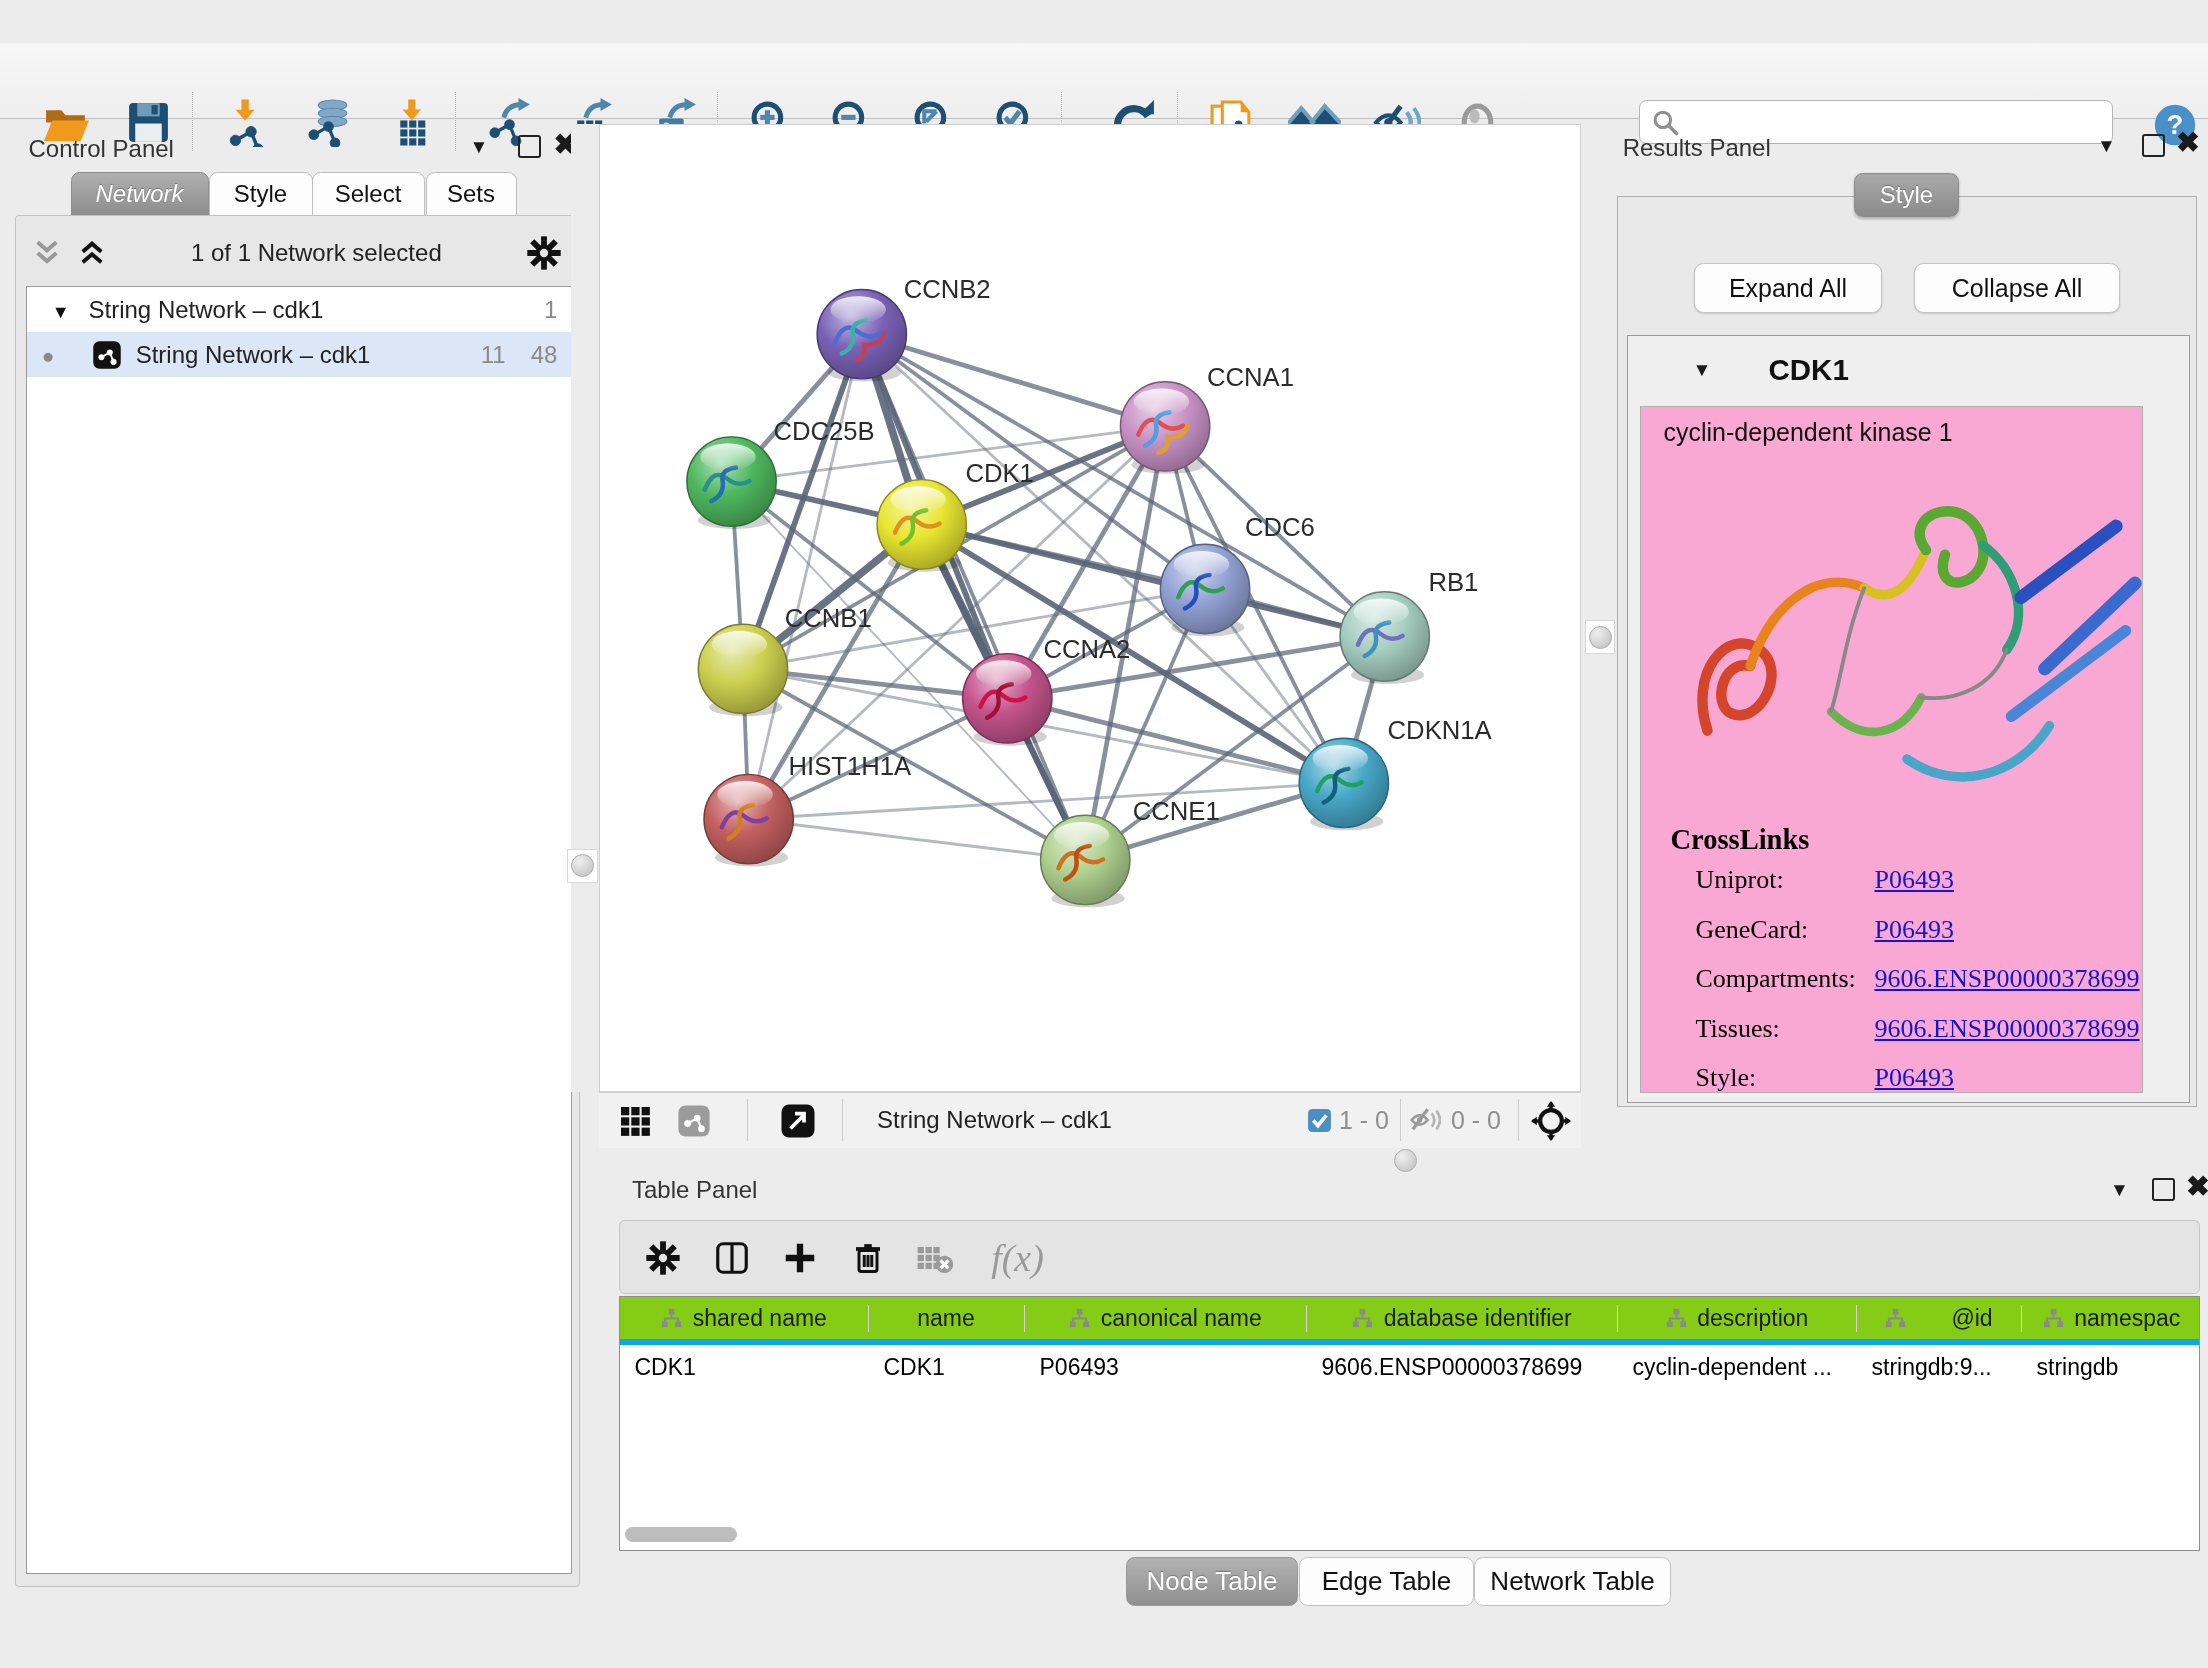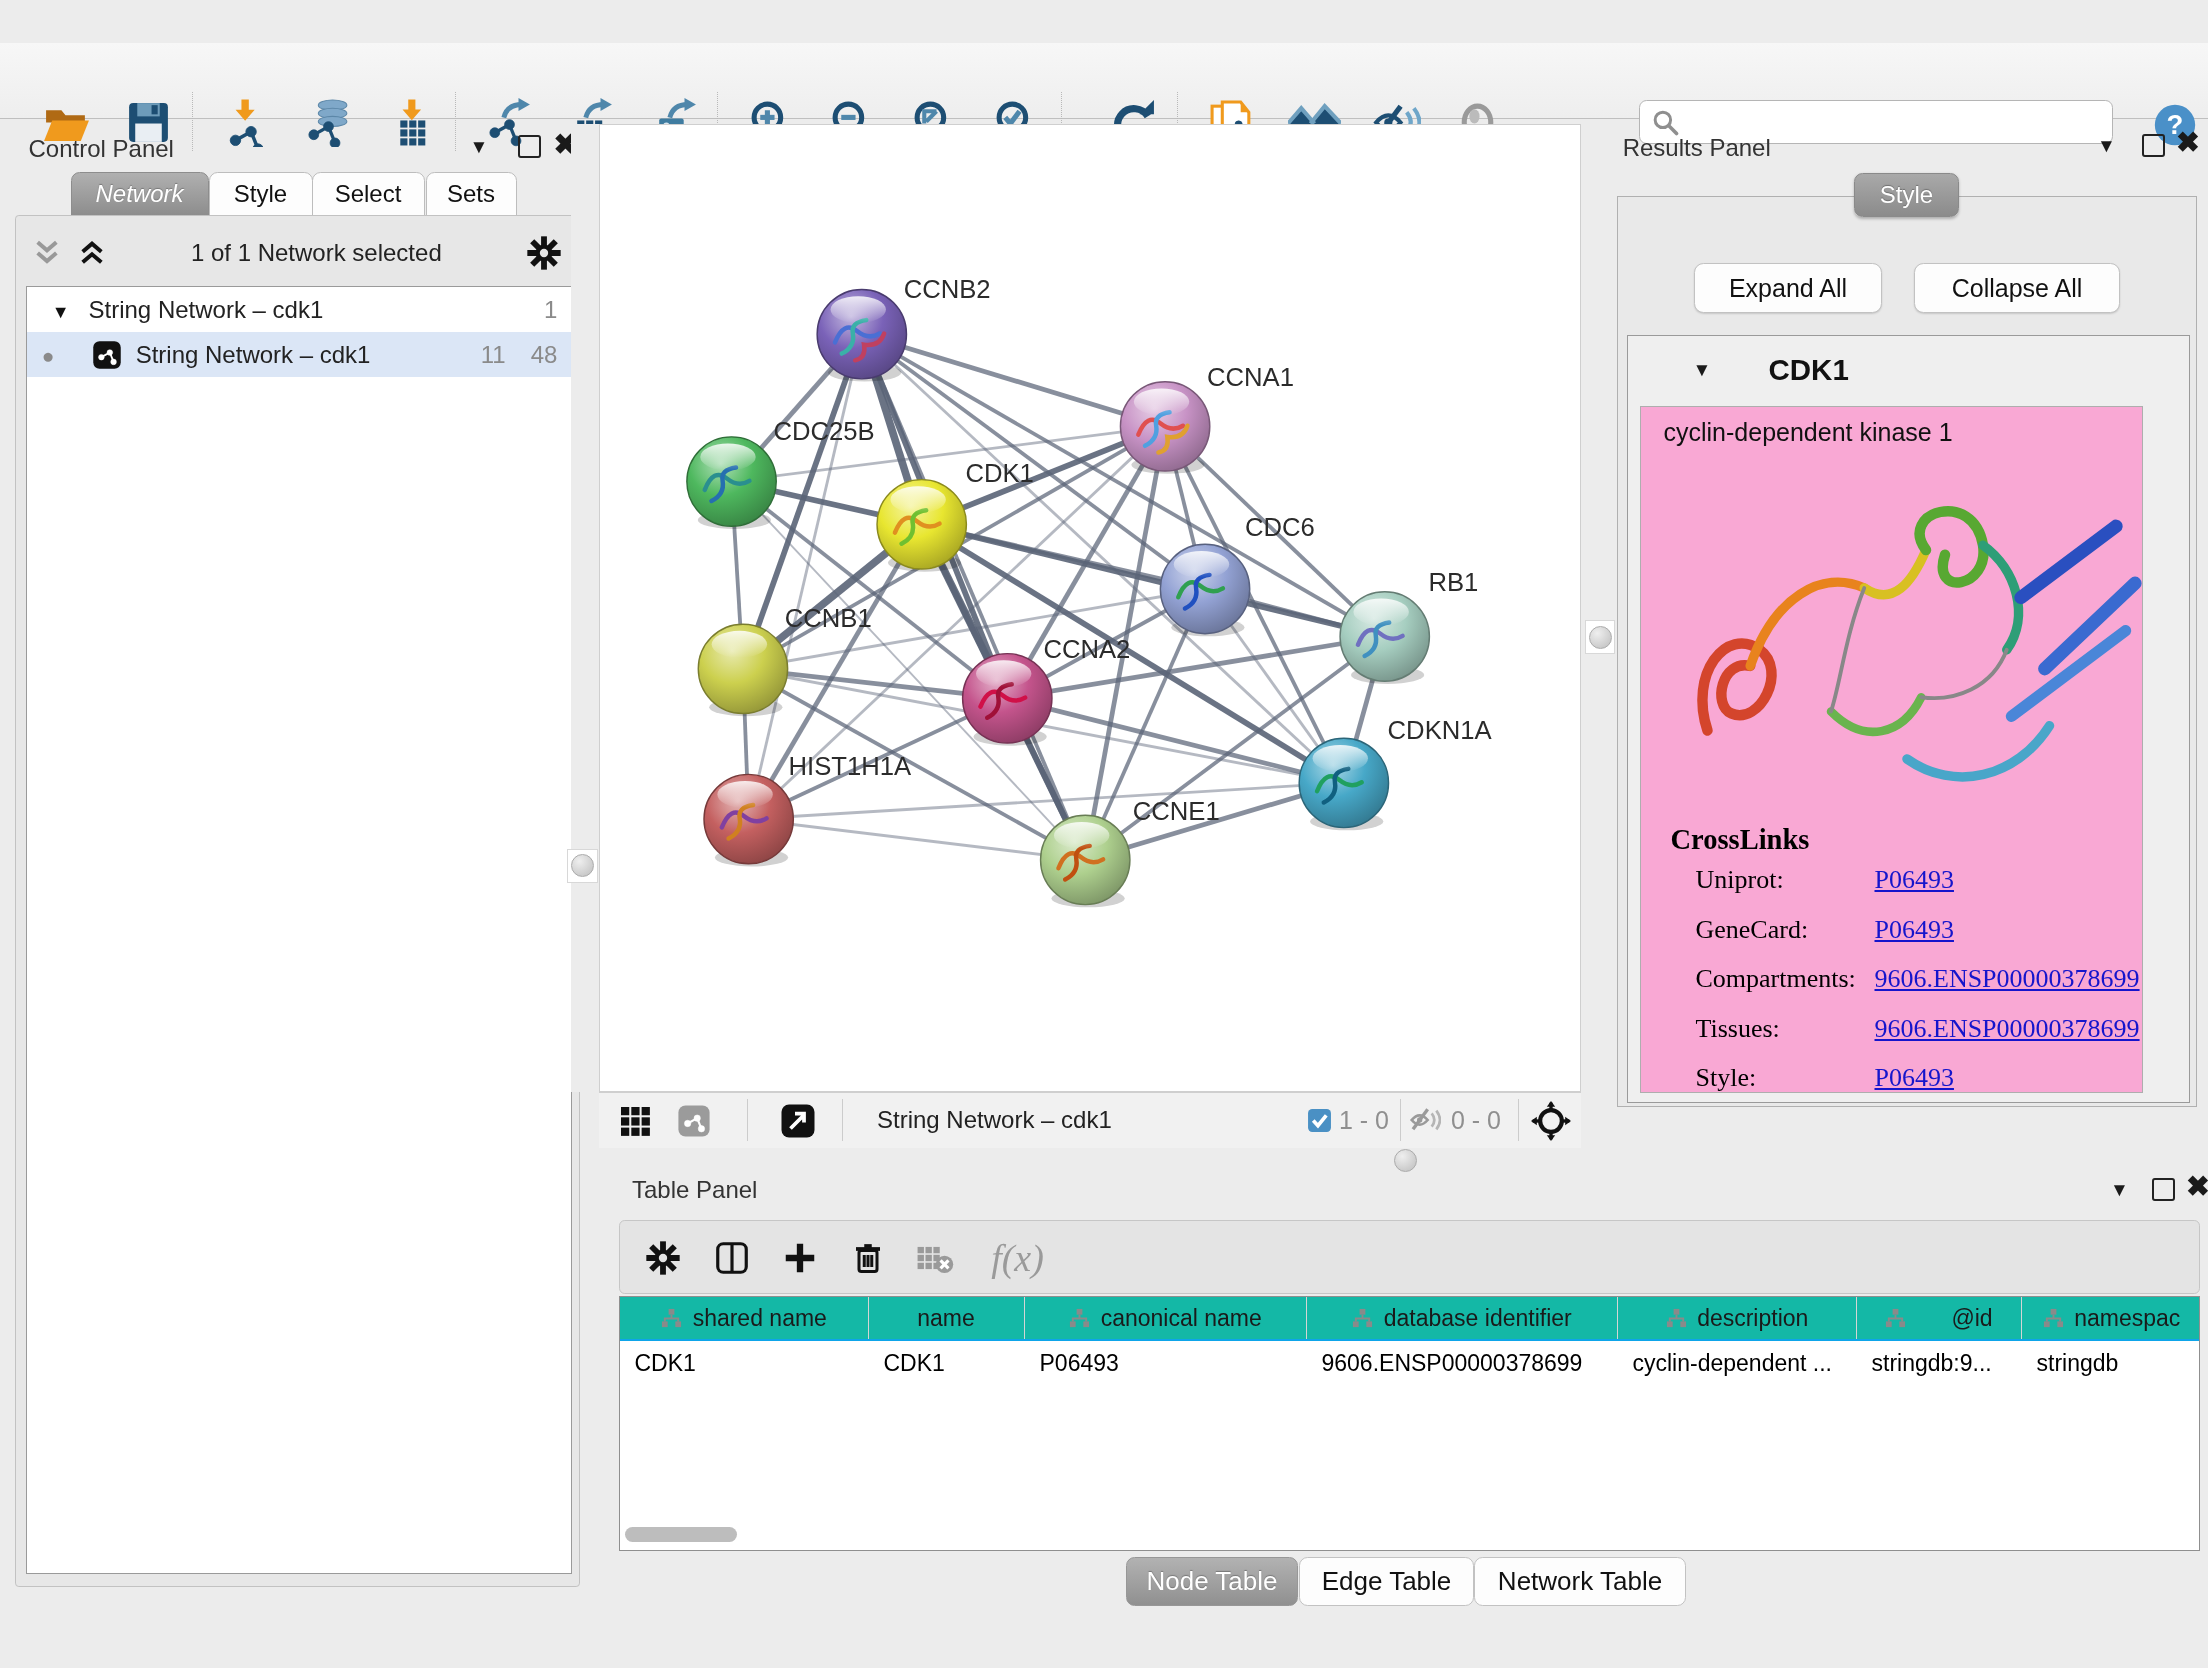--- a/index.html
+++ b/index.html
@@ -54,21 +54,21 @@
   .nt-item{position:absolute;display:flex;align-items:center;}
   .nt-sep{position:absolute;top:5.7px;height:42px;border-left:1px solid #cccccc;}
   .nt-gray{color:#8f8f8f;font-size:25px;}
   #net-title{font-size:24px;color:#222;}
   #splitter-bottom{left:599px;top:1147px;width:1609px;height:25px;}
   
   #table-panel{left:609px;top:1172px;width:1600px;height:445px;}
   #tp-toolbar{left:9.5px;top:48px;width:1581px;height:74px;background:#e4e4e4;border:1px solid #c6c6c6;border-radius:5.7px;box-sizing:border-box;}
   .tp-icon{position:absolute;top:13.3px;display:flex;align-items:center;justify-content:center;width:48px;height:48px;}
   #tp-table{left:9.5px;top:124px;width:1581px;height:255px;background:#fff;border:1.4px solid #8f8f8f;box-sizing:border-box;overflow:hidden;}
-  #tp-header{display:flex;height:42px;background:#14b8a6;border-bottom:2px solid #0ea5e9;}
+  #tp-header{display:flex;height:42px;background:#84cc16;border-bottom:6px solid #0ea5e9;align-items:center;}
   .th{display:flex;align-items:center;justify-content:center;gap:9.5px;font-size:23px;color:#1a1a1a;
     border-right:1px solid #d5d5d5;box-sizing:border-box;flex:none;}
   #tp-row{display:flex;height:44px;align-items:center;}
   .td{font-size:23px;color:#000;padding-left:15px;box-sizing:border-box;flex:none;white-space:nowrap;overflow:hidden;}
   #hscroll{position:absolute;left:5.7px;bottom:7.6px;width:112px;height:15px;border-radius:7.6px;background:#bdbdbd;}
   
   #results-panel{left:1617px;top:124px;width:582px;height:1465px;}
   #rp-box{left:0px;top:72px;width:580px;height:911px;background:#e9e9e9;border:1px solid #b0b0b0;box-sizing:border-box;}
   #rp-tab{left:237px;top:49px;width:103px;height:42px;border-radius:8.6px;background:linear-gradient(#a9a9a9,#8b8b8b);
     border:1px solid #8a8a8a;color:#fff;font-size:24px;display:flex;align-items:center;justify-content:center;
@@ -903,21 +903,21 @@
           <div class="td" style="width: 239px;">cyclin-dependent ...</div>
           <div class="td" style="width: 165px;">stringdb:9...</div>
           <div class="td" style="width: 180px;">stringdb</div>
         </div>
       <div id="hscroll"></div>
     </div>
 
     <div id="tp-tabs">
         <div class="btab sel" style="left: 517px; top: 385px; width: 172px;">Node Table</div>
         <div class="btab" style="left: 690px; top: 385px; width: 175px;">Edge Table</div>
-        <div class="btab" style="left: 865px; top: 385px; width: 212px;">Network Table</div>
+        <div class="btab" style="left: 865px; top: 385px; width: 197px;">Network Table</div>
       </div>
   </div>
 
   <div id="results-panel" class="abs">
     <div class="abs panel-title" style="left:5.7px;top:9.5px">Results Panel</div>
     <span class="abs win-ctl tri" style="left:480px;top:9.5px">▼</span>
     <span class="abs sqbox" style="left:525px;top:9.5px"></span>
     <span class="abs xmark" style="left:559px;top:5.7px">✖</span>
 
     <div id="rp-box" class="abs"></div>

